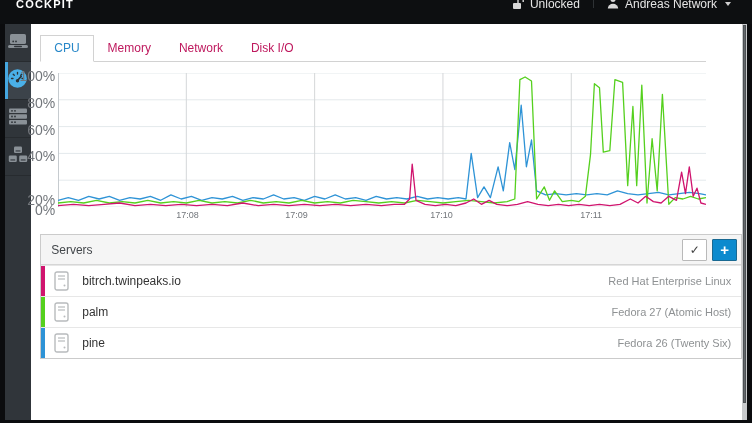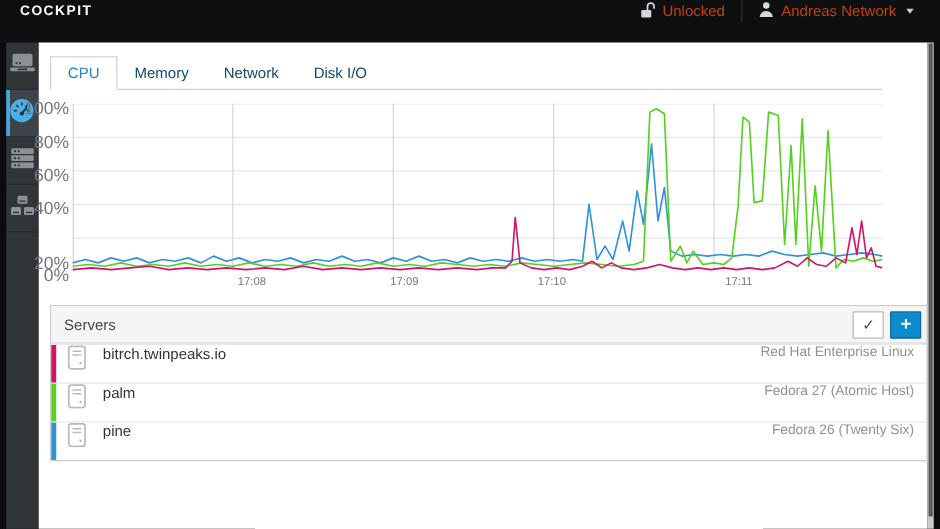--- a/index.html
+++ b/index.html
@@ -1,46 +1,46 @@
 <!DOCTYPE html>
 <html><head>
 <meta charset="utf-8">
 <style>
   * { margin:0; padding:0; box-sizing:border-box; }
   html,body { width:752px; height:423px; overflow:hidden; background:#0b0c0e;
               font-family:"Liberation Sans", sans-serif; }
 
   
-  .topbar { height:34px; background:#0d0f11; display:flex; align-items:center;
+  .topbar { height:24px; background:#0d0f11; display:flex; align-items:center;
             padding:0 8px 16px 16px; color:#e6e6e6; }
   .brand { font-size:11px; font-weight:bold; letter-spacing:1.2px; color:#fff; }
   .topbar-right { margin-left:auto; display:flex; align-items:stretch; height:100%; }
   .tb-group { display:flex; align-items:center; gap:6px; padding:0 13px;
-              font-size:12px; color:#c2410c; cursor:pointer; }
+              font-size:12px; color:#e5e5e5; cursor:pointer; }
   .tb-sep { width:1px; background:#2e3235; }
   .caret { width:0; height:0; border-left:3.5px solid transparent;
            border-right:3.5px solid transparent; border-top:4px solid #cfcfcf;
            margin-left:2px; }
 
   
   .main { display:flex; height:396px; }
   .left-edge { width:7px; background:#0b0c0e; }
   .right-edge { width:7px; background:#0b0c0e; }
 
   
   .sidebar { width:41px; background:#30353a; }
   .side-item { height:38px; display:flex; align-items:center; justify-content:center;
                border-bottom:1px solid #272b2f; color:#8a9197; cursor:pointer; }
   .side-item.active { background:#3c434a; box-shadow:inset 3px 0 0 #45a7e0; color:#4ab0e8; }
 
   
   .content { flex:1; background:#fff; padding:11px 0 0 9px; position:relative; }
 
   .tabs { display:flex; border-bottom:1px solid #d2d2d2; width:666px; }
-  .tab { font-size:12px; color:#0c4a6e; padding:5px 13px 6px; cursor:pointer;
+  .tab { font-size:12px; color:#be185d; padding:5px 13px 6px; cursor:pointer;
          border:1px solid transparent; margin-bottom:-1px; background:transparent; }
   .tab.active { background:#fff; border:1px solid #d2d2d2; border-bottom:1px solid #fff;
                 color:#2787c8; }
 
   
   .chart-wrap { margin-top:11px; width:666px; position:relative; height:152px; }
   .ylabels { position:absolute; left:0; top:0; width:18px; height:134px; }
   .ylabel { position:absolute; right:3px; font-size:14px; color:#72767b; white-space:nowrap; }
   .plot { position:absolute; left:18px; top:0; width:648px; height:134px; }
   .plot svg { display:block; }
@@ -51,21 +51,21 @@
   .panel { width:702px; border:1px solid #cbcbcb; margin-top:9px; background:#fff; }
   .panel-header { background:#f5f5f5; border-bottom:1px solid #d6d6d6; height:30px;
                   display:flex; align-items:center; padding:0 4px 0 10px; }
   .panel-title { font-size:12px; color:#42464a; }
   .hdr-buttons { margin-left:auto; display:flex; gap:5px; }
   .btn { width:25px; height:22px; display:flex; align-items:center; justify-content:center;
          border-radius:1px; cursor:pointer; font-size:12px; }
   .btn-check { background:#fff; border:1px solid #b9b9b9; color:#444; }
   .btn-add { background:#0b8ace; border:1px solid #196992; color:#fff; font-size:15px;
              font-weight:bold; line-height:1; }
-  .server-row { height:31px; display:flex; align-items:flex-start; border-top:1px solid #e7e7e7;
+  .server-row { height:31px; display:flex; align-items:center; border-top:1px solid #e7e7e7;
                 cursor:pointer; background:#fff; }
   .server-row:first-of-type { border-top:none; }
   .row-bar { width:4px; align-self:stretch; }
   .row-icon { margin-left:9px; display:flex; }
   .row-name { margin-left:13px; font-size:12px; color:#333; }
   .row-os { margin-left:auto; margin-right:10px; font-size:11px; color:#8e9193; }
 
   
   .scroll-col { width:8px; background:#c8cacc; position:relative; }
   .scroll-thumb { position:absolute; top:1px; left:1px; right:1px; height:378px;
@@ -197,22 +197,22 @@
             <line x1="256.63366336633663" y1="0" x2="256.63366336633663" y2="134" stroke="#d5d7d9" stroke-width="1"></line>
             <line x1="384.9504950495049" y1="0" x2="384.9504950495049" y2="134" stroke="#d5d7d9" stroke-width="1"></line>
             <line x1="513.2673267326733" y1="0" x2="513.2673267326733" y2="134" stroke="#d5d7d9" stroke-width="1"></line>
             <line x1="0.5" y1="0" x2="0.5" y2="134" stroke="#c6cbcf" stroke-width="1"></line>
             <polyline points="0.0,127.3 10.3,124.6 20.5,127.3 30.8,123.3 41.1,126.0 51.3,123.3 61.6,127.3 71.9,124.6 82.1,126.0 92.4,123.3 102.7,127.3 112.9,121.9 123.2,126.0 133.4,123.3 143.7,127.3 154.0,124.6 164.2,126.0 174.5,123.3 184.8,127.3 195.0,124.6 205.3,126.0 215.6,121.9 225.8,126.0 236.1,124.6 246.4,127.3 256.6,123.3 266.9,126.0 277.2,121.9 287.4,126.0 297.7,124.6 308.0,127.3 318.2,123.3 328.5,126.0 338.8,124.6 349.0,126.0 359.3,123.3 369.6,126.0 379.8,124.6 390.1,126.0 400.3,124.6 408.0,126.0 413.2,80.4 419.6,124.6 426.0,113.9 432.4,124.6 440.1,93.8 445.3,117.9 451.7,69.7 456.8,96.5 463.2,32.2 468.4,93.8 473.5,67.0 478.6,117.9 487.6,121.9 497.9,120.6 508.1,121.9 518.4,120.6 528.7,121.9 538.9,120.6 549.2,121.9 559.5,117.9 569.7,120.6 580.0,121.9 590.3,120.6 600.5,119.3 610.8,121.9 621.1,120.6 631.3,119.3 641.6,120.6 648.0,121.9" fill="none" stroke="#2e93d6" stroke-width="1.3" stroke-linejoin="round"></polyline>
             <polyline points="0.0,130.0 12.8,128.6 25.7,130.0 38.5,127.3 51.3,130.0 64.2,128.6 77.0,130.0 89.8,127.3 102.7,130.0 115.5,128.6 128.3,130.0 141.1,127.3 154.0,130.0 166.8,128.6 179.6,130.0 192.5,127.3 205.3,130.0 218.1,128.6 231.0,130.0 243.8,127.3 256.6,130.0 269.5,128.6 282.3,130.0 295.1,127.3 308.0,128.6 320.8,130.0 333.6,128.6 346.5,130.0 359.3,127.3 372.1,128.6 385.0,130.0 397.8,128.6 410.6,127.3 423.4,128.6 436.3,130.0 449.1,128.6 456.8,126.0 461.9,6.7 467.1,4.0 473.5,8.0 478.6,126.0 486.3,113.9 491.5,127.3 496.6,117.9 504.3,128.6 513.3,127.3 521.0,128.6 527.4,123.3 532.5,81.7 536.4,10.7 541.5,14.7 545.3,79.1 551.8,77.7 556.9,6.7 564.6,9.4 569.7,112.6 574.9,33.5 578.7,112.6 583.8,12.1 589.0,130.0 594.1,65.7 599.2,117.9 604.4,21.4 610.8,131.3 617.2,124.6 624.9,126.0 632.6,123.3 640.3,126.0 648.0,124.6" fill="none" stroke="#55d01e" stroke-width="1.3" stroke-linejoin="round"></polyline>
             <polyline points="0.0,132.7 15.4,131.3 30.8,132.7 46.2,131.3 61.6,130.0 77.0,132.7 92.4,131.3 107.8,132.7 123.2,131.3 138.6,132.7 154.0,131.3 169.4,132.7 184.8,130.0 200.2,132.7 215.6,131.3 231.0,132.7 246.4,131.3 261.8,132.7 277.2,131.3 292.6,132.7 308.0,131.3 323.4,132.7 336.2,131.3 346.5,131.3 351.6,126.0 354.2,91.1 358.0,127.3 367.0,131.3 377.3,132.7 387.5,131.3 397.8,132.7 408.0,130.0 415.7,126.0 423.4,131.3 431.1,127.3 438.8,131.3 449.1,132.7 459.4,131.3 469.6,128.6 479.9,131.3 490.2,132.7 500.4,131.3 510.7,132.7 521.0,131.3 531.2,132.7 541.5,131.3 551.8,132.7 562.0,131.3 572.3,126.0 580.0,130.0 587.7,123.3 595.4,128.6 603.1,130.0 610.8,123.3 618.5,127.3 623.6,99.2 627.5,120.6 631.3,93.8 635.2,123.3 639.0,115.2 642.9,130.0 648.0,131.3" fill="none" stroke="#d0146e" stroke-width="1.3" stroke-linejoin="round"></polyline>
           </svg>
       </div>
       <div class="xlabels" id="xlabels">
-          <div class="xlabel" style="left: 132px;">17:08</div>
-          <div class="xlabel" style="left: 254px; text-align: center;">17:09</div>
+          <div class="xlabel" style="left: 118px;">17:08</div>
+          <div class="xlabel" style="left: 227px; text-align: center;">17:09</div>
           <div class="xlabel" style="left: 371.95px;">17:10</div>
           <div class="xlabel" style="left: 522px;">17:11</div>
         </div>
     </div>
 
     <div class="panel">
       <div class="panel-header">
         <span class="panel-title">Servers</span>
         <span class="hdr-buttons">
           <span class="btn btn-check">

